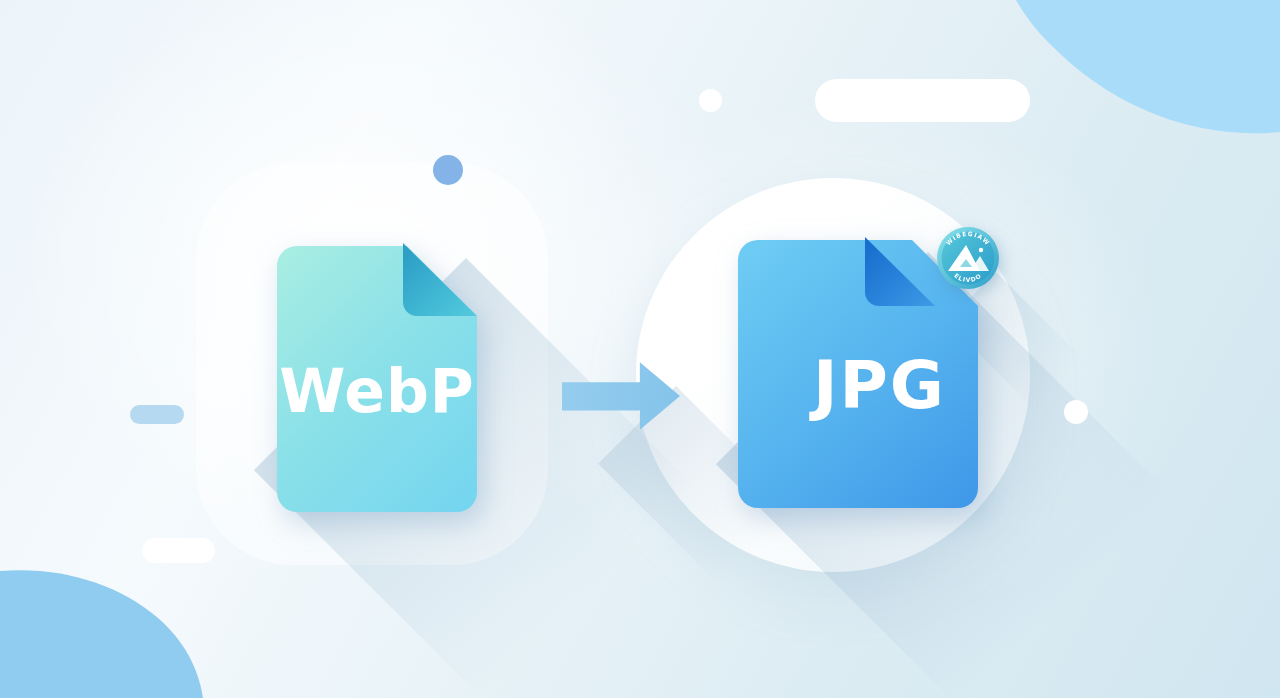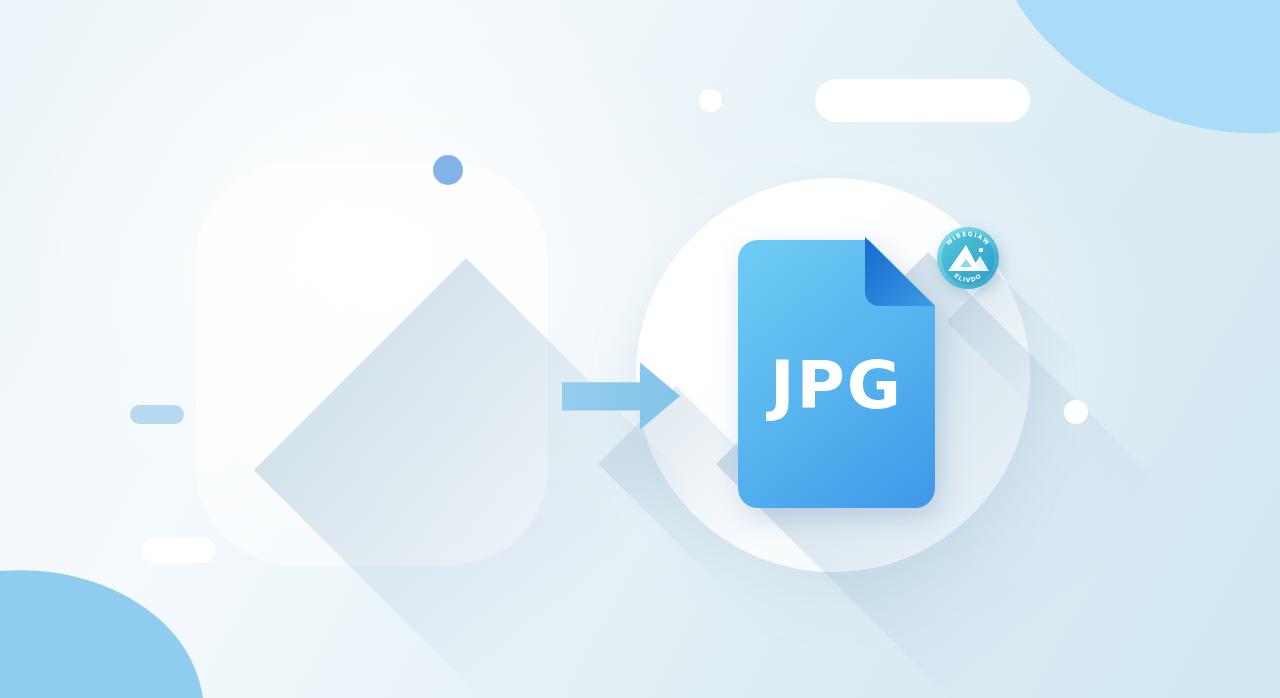--- a/index.html
+++ b/index.html
@@ -58,20 +58,21 @@
     background:linear-gradient(135deg,#a9eee2 0%,#8ce1e8 45%,#74d5f0 100%);
   }
   .webp-fold{left:126px;top:-3px;width:74px;height:73px;
     background:linear-gradient(135deg,#2d9fc6 10%,#41b8d4 60%,#55cade 100%);}
   .webp-label{font-size:60px;font-weight:600;padding-top:24px;letter-spacing:1px;}
 
   .jpg-icon{left:738px;top:240px;width:197px;height:268px;}
   .jpg-body{
     clip-path:polygon(0 0,calc(100% - 66px) 0,100% 66px,100% 100%,0 100%);
     background:linear-gradient(140deg,#6fcdf4 0%,#55b2ee 55%,#3f97e8 100%);
+    padding-left:43px;
   }
   .jpg-fold{left:127px;top:-3px;width:70px;height:69px;
     background:linear-gradient(135deg,#1a6fce 10%,#2c86dc 60%,#3e9ce4 100%);}
   .jpg-label{font-size:66px;font-weight:700;padding-top:24px;letter-spacing:2px;}
 
   
   .arrow{
     left:562px;top:360px;width:118px;height:72px;
     background:linear-gradient(100deg,#95cdee,#84c3ea);
     clip-path:polygon(0 31%,66% 31%,66% 3%,100% 50%,66% 97%,66% 70%,0 70%);
@@ -105,20 +106,26 @@
   </svg>
 
   <div class="abs soft-rect"></div>
   <div class="abs highlight-circle"></div>
 
   <div class="abs lshadow shadow-webp"></div>
   <div class="abs lshadow shadow-arrow"></div>
   <div class="abs lshadow shadow-jpg"></div>
   <div class="abs lshadow shadow-badge"></div>
 
+  <div class="abs file-icon webp-icon">
+    <div class="file-body webp-body">
+      <span class="file-label webp-label">WebP</span>
+    </div>
+    <div class="fold webp-fold"></div>
+  </div>
 
   <div class="abs arrow"></div>
 
   <div class="abs file-icon jpg-icon">
     <div class="file-body jpg-body">
       <span class="file-label jpg-label">JPG</span>
     </div>
     <div class="fold jpg-fold"></div>
   </div>
 

